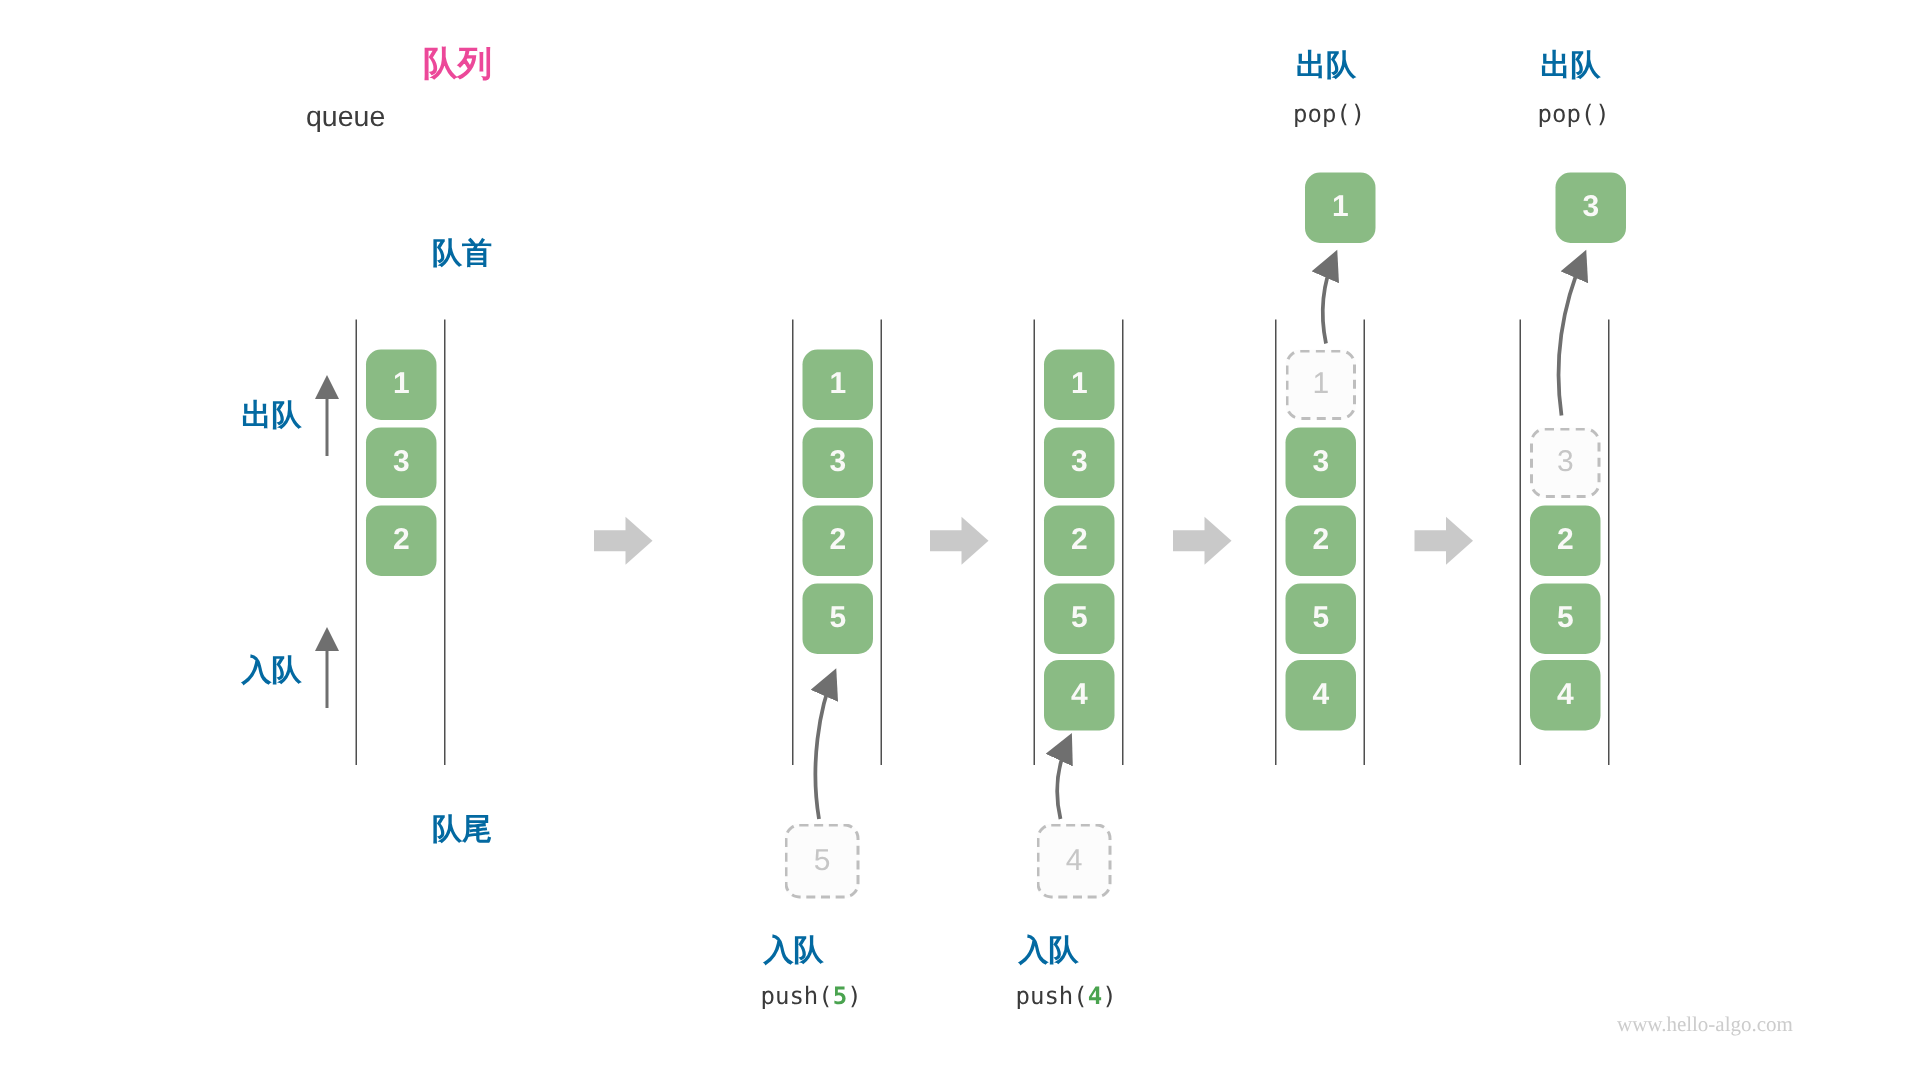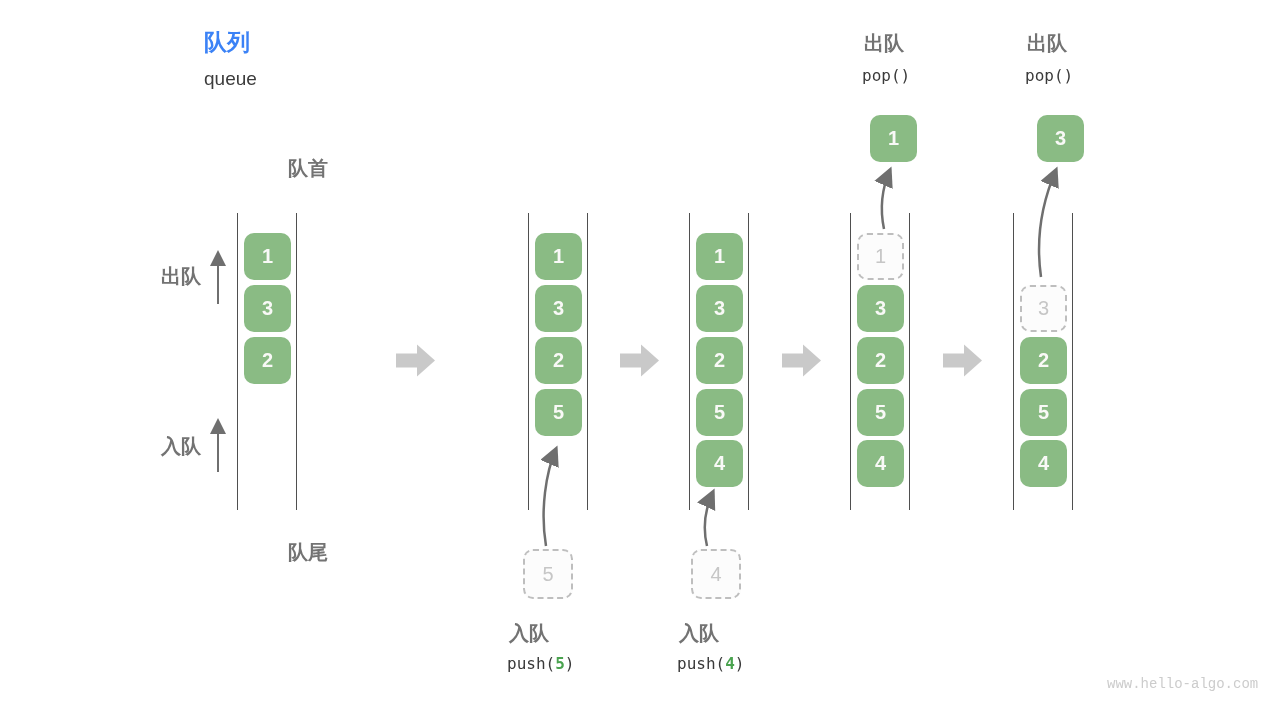--- a/index.html
+++ b/index.html
@@ -1,42 +1,42 @@
 <!DOCTYPE html>
 <html><head>
 <meta charset="utf-8">
 <style>
   html,body { margin:0; padding:0; }
   .canvas {
     position:relative; width:1280px; height:720px; background:#ffffff;
     overflow:hidden; font-family:"Liberation Sans", sans-serif;
   }
   .abs { position:absolute; }
-  .title-zh { font-size:23px; font-weight:700; color:#3b82f6; text-align:left; }
+  .title-zh { font-size:23px; font-weight:700; color:#ec4899; text-align:right; }
   .title-en { font-size:19px; color:#3C3C3C; text-align:left; }
-  .cjk { font-size:20px; font-weight:700; color:#737373; }
+  .cjk { font-size:20px; font-weight:700; color:#0369a1; }
   .cjk-center { text-align:right; }
   .code { font-family:"DejaVu Sans Mono", monospace; font-size:16px; color:#3A3A3A; }
   .code .arg { color:#4AA34F; font-weight:700; }
   .tube {
     position:absolute; top:213px; height:297px; width:58px;
     border-left:1.5px solid #4F4F4F; border-right:1.5px solid #4F4F4F;
   }
   .box {
     position:absolute; width:47px; height:47px; border-radius:10px;
     background:#8ABB84; color:#F9F9F7; font-size:20px; font-weight:600;
     display:flex; align-items:center; justify-content:center;
   }
   .ghost {
     background:#FCFCFC; border:2px dashed #BEBEBE; color:#C6C6C6;
     box-sizing:border-box; font-weight:400;
   }
   .staged { width:50px; height:50px; }
   .watermark {
-    font-family:Liberation Mono, monospace; font-size:14px; color:#CCCCCC;margin-left:29px;
+    font-family:Liberation Serif, serif; font-size:14px; color:#CCCCCC;
   }
   svg.overlay { position:absolute; left:0; top:0; pointer-events:none; }
 </style>
 </head>
 <body>
 
 <div class="canvas">
 
   <div class="abs title-zh" style="left:204px; top:27px; width:124px;">队列</div>
   <div class="abs title-en" style="left:204px; top:68px; width:124px;">queue</div>

